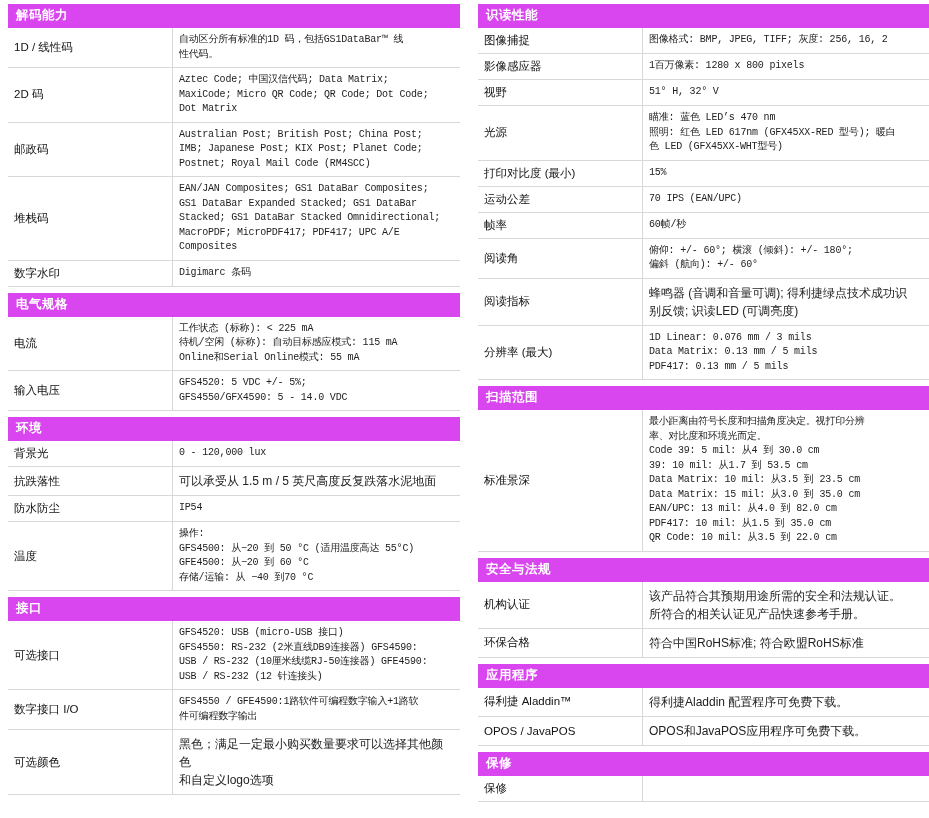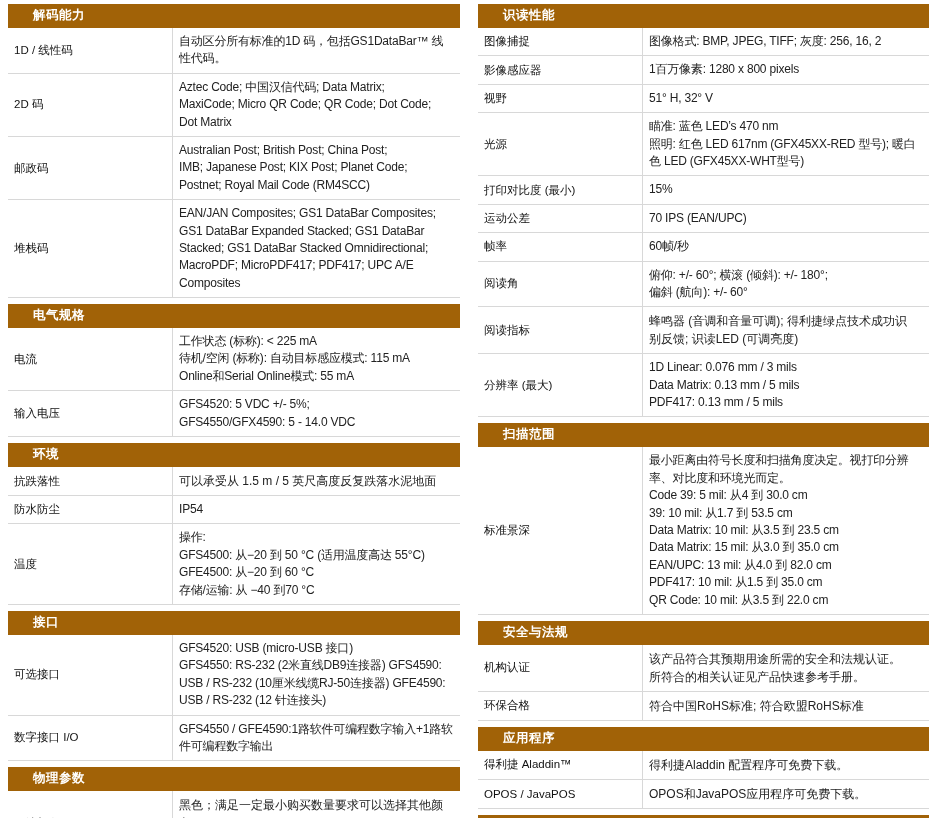--- a/index.html
+++ b/index.html
@@ -22,25 +22,25 @@
     box-sizing: border-box;
     padding: 4px 8px 0 8px;
     display: flex;
     gap: 18px;
   }
   .col {
     width: 452px;
     flex: 0 0 452px;
   }
   .section-header {
-    background: #a16207;
+    background: #d946ef;
     color: #ffffff;
     font-size: 12.5px;
     font-weight: bold;
-    padding: 3px 8px 4px 25px;
+    padding: 3px 8px 4px 8px;
     letter-spacing: 0.5px;
     margin-top: 6px;
   }
   .col > .section-header:first-child {
     margin-top: 0;
   }
   table.spec {
     width: 100%;
     border-collapse: collapse;
     table-layout: fixed;
@@ -54,24 +54,24 @@
     border-bottom: 1px solid #d8d8d8;
   }
   td.label {
     width: 152px;
     font-size: 11.5px;
     color: #111111;
     padding-left: 8px;
     border-right: 1px solid #d8d8d8;
   }
   td.value {
-    font-size: 12px;
+    font-size: 10px;
     color: #222222;
     line-height: 1.45;
-    font-family: Liberation Sans, sans-serif;
+    font-family: Liberation Mono, monospace;
     letter-spacing: -0.2px;
   }
   td.value.cjk {
     font-family: "Liberation Sans", sans-serif;
     font-size: 12px;
     letter-spacing: 0;
     line-height: 1.5;
   }
   .value-line {
     display: block;
@@ -112,20 +112,26 @@
           <tr>
             <td class="label">堆栈码</td>
             <td class="value">
               <span class="value-line">EAN/JAN Composites; GS1 DataBar Composites;</span>
               <span class="value-line">GS1 DataBar Expanded Stacked; GS1 DataBar</span>
               <span class="value-line">Stacked; GS1 DataBar Stacked Omnidirectional;</span>
               <span class="value-line">MacroPDF; MicroPDF417; PDF417; UPC A/E</span>
               <span class="value-line">Composites</span>
             </td>
           </tr>
+          <tr>
+            <td class="label">数字水印</td>
+            <td class="value">
+              <span class="value-line">Digimarc 条码</span>
+            </td>
+          </tr>
         </tbody>
       </table>
       <div class="section-header">电气规格</div>
       <table class="spec">
         <tbody>
           <tr>
             <td class="label">电流</td>
             <td class="value">
               <span class="value-line">工作状态 (标称): &lt; 225 mA</span>
               <span class="value-line">待机/空闲 (标称): 自动目标感应模式: 115 mA</span>
@@ -137,20 +143,26 @@
             <td class="value">
               <span class="value-line">GFS4520: 5 VDC +/- 5%;</span>
               <span class="value-line">GFS4550/GFX4590: 5 - 14.0 VDC</span>
             </td>
           </tr>
         </tbody>
       </table>
       <div class="section-header">环境</div>
       <table class="spec">
         <tbody>
+          <tr>
+            <td class="label">背景光</td>
+            <td class="value">
+              <span class="value-line">0 - 120,000 lux</span>
+            </td>
+          </tr>
           <tr>
             <td class="label">抗跌落性</td>
             <td class="value cjk">
               <span class="value-line">可以承受从 1.5 m / 5 英尺高度反复跌落水泥地面</span>
             </td>
           </tr>
           <tr>
             <td class="label">防水防尘</td>
             <td class="value">
               <span class="value-line">IP54</span>
@@ -181,21 +193,20 @@
           </tr>
           <tr>
             <td class="label">数字接口 I/O</td>
             <td class="value">
               <span class="value-line">GFS4550 / GFE4590:1路软件可编程数字输入+1路软</span>
               <span class="value-line">件可编程数字输出</span>
             </td>
           </tr>
         </tbody>
       </table>
-      <div class="section-header">物理参数</div>
       <table class="spec">
         <tbody>
           <tr>
             <td class="label">可选颜色</td>
             <td class="value cjk">
               <span class="value-line">黑色；满足一定最小购买数量要求可以选择其他颜色</span>
               <span class="value-line">和自定义logo选项</span>
             </td>
           </tr>
         </tbody>

